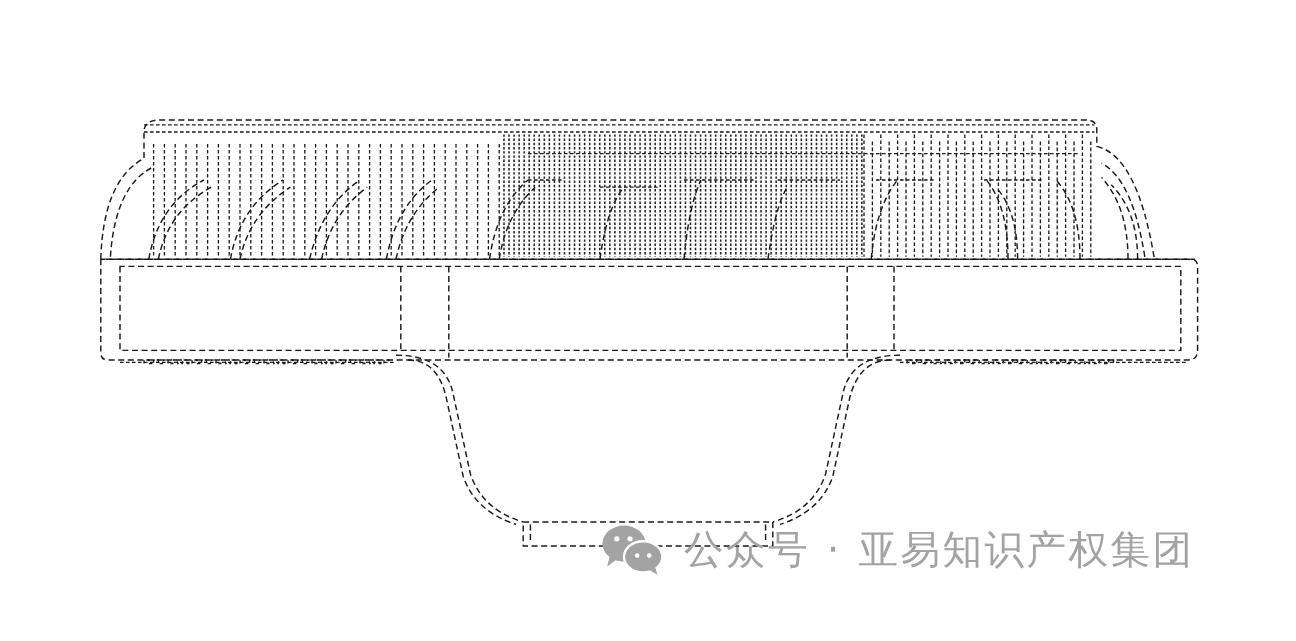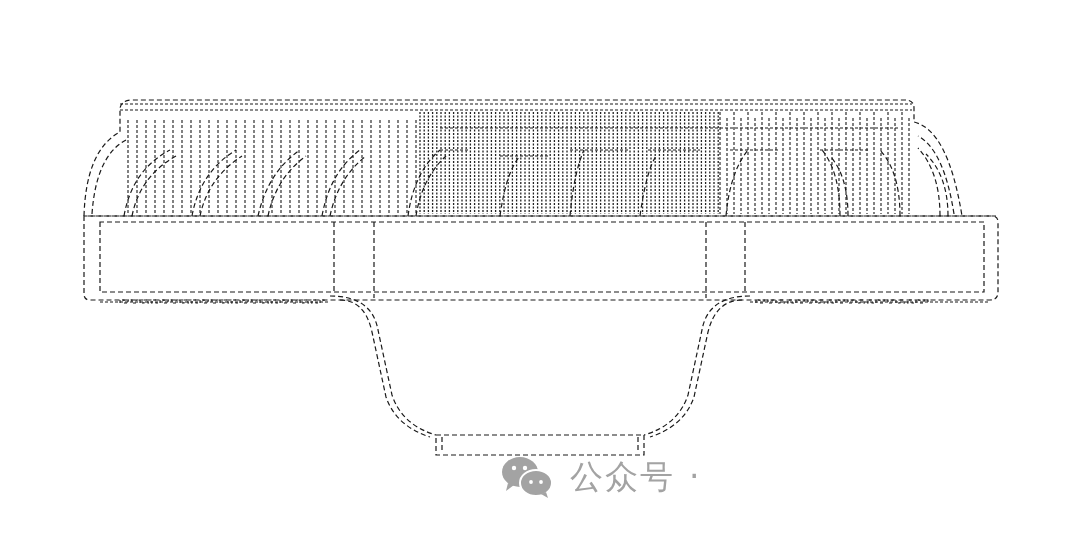--- a/index.html
+++ b/index.html
@@ -1,19 +1,19 @@
 <!DOCTYPE html>
 <html><head>
   <meta charset="utf-8">
   <style>
     html, body { margin: 0; padding: 0; background: #ffffff; }
     body { width: 1080px; height: 534px; position: relative; overflow: hidden;
            font-family: "DejaVu Sans", sans-serif; }
     #drawing { position: absolute; left: 0; top: 0; width: 1080px; height: 534px; }
-    .watermark { position: absolute; left: 500px; top: 455px; height: 44px;
+    .watermark { position: absolute; left: 500px; top: 436px; height: 44px;
                  display: flex; align-items: flex-start; color: #a3a3a3; }
     .wm-icon { width: 54px; height: 44px; margin-right: 16px; }
     .wm-text { font-size: 33px; letter-spacing: 2px; line-height: 44px; white-space: nowrap; }
     .wm-sep { margin: 0 14px; }
   </style>
 </head>
 <body>
 
 <svg id="drawing" viewBox="0 0 1080 534" xmlns="http://www.w3.org/2000/svg">
   <defs>
@@ -225,13 +225,14 @@
     <path d="M8 28 L6 36 L14 30 Z" fill="#a3a3a3"></path>
     <ellipse cx="36" cy="28" rx="16" ry="13" fill="#a3a3a3" stroke="#fff" stroke-width="2"></ellipse>
     <path d="M46 37 L48 43 L41 39 Z" fill="#a3a3a3"></path>
     <circle cx="14" cy="13" r="2.2" fill="#fff"></circle>
     <circle cx="25" cy="13" r="2.2" fill="#fff"></circle>
     <circle cx="31" cy="27" r="1.9" fill="#fff"></circle>
     <circle cx="41" cy="27" r="1.9" fill="#fff"></circle>
   </svg>
   <span class="wm-text">公众号</span>
   <span class="wm-text wm-sep">·</span>
+  <span class="wm-text">亚易知识产权集团</span>
 </div>
 
 </body></html>

